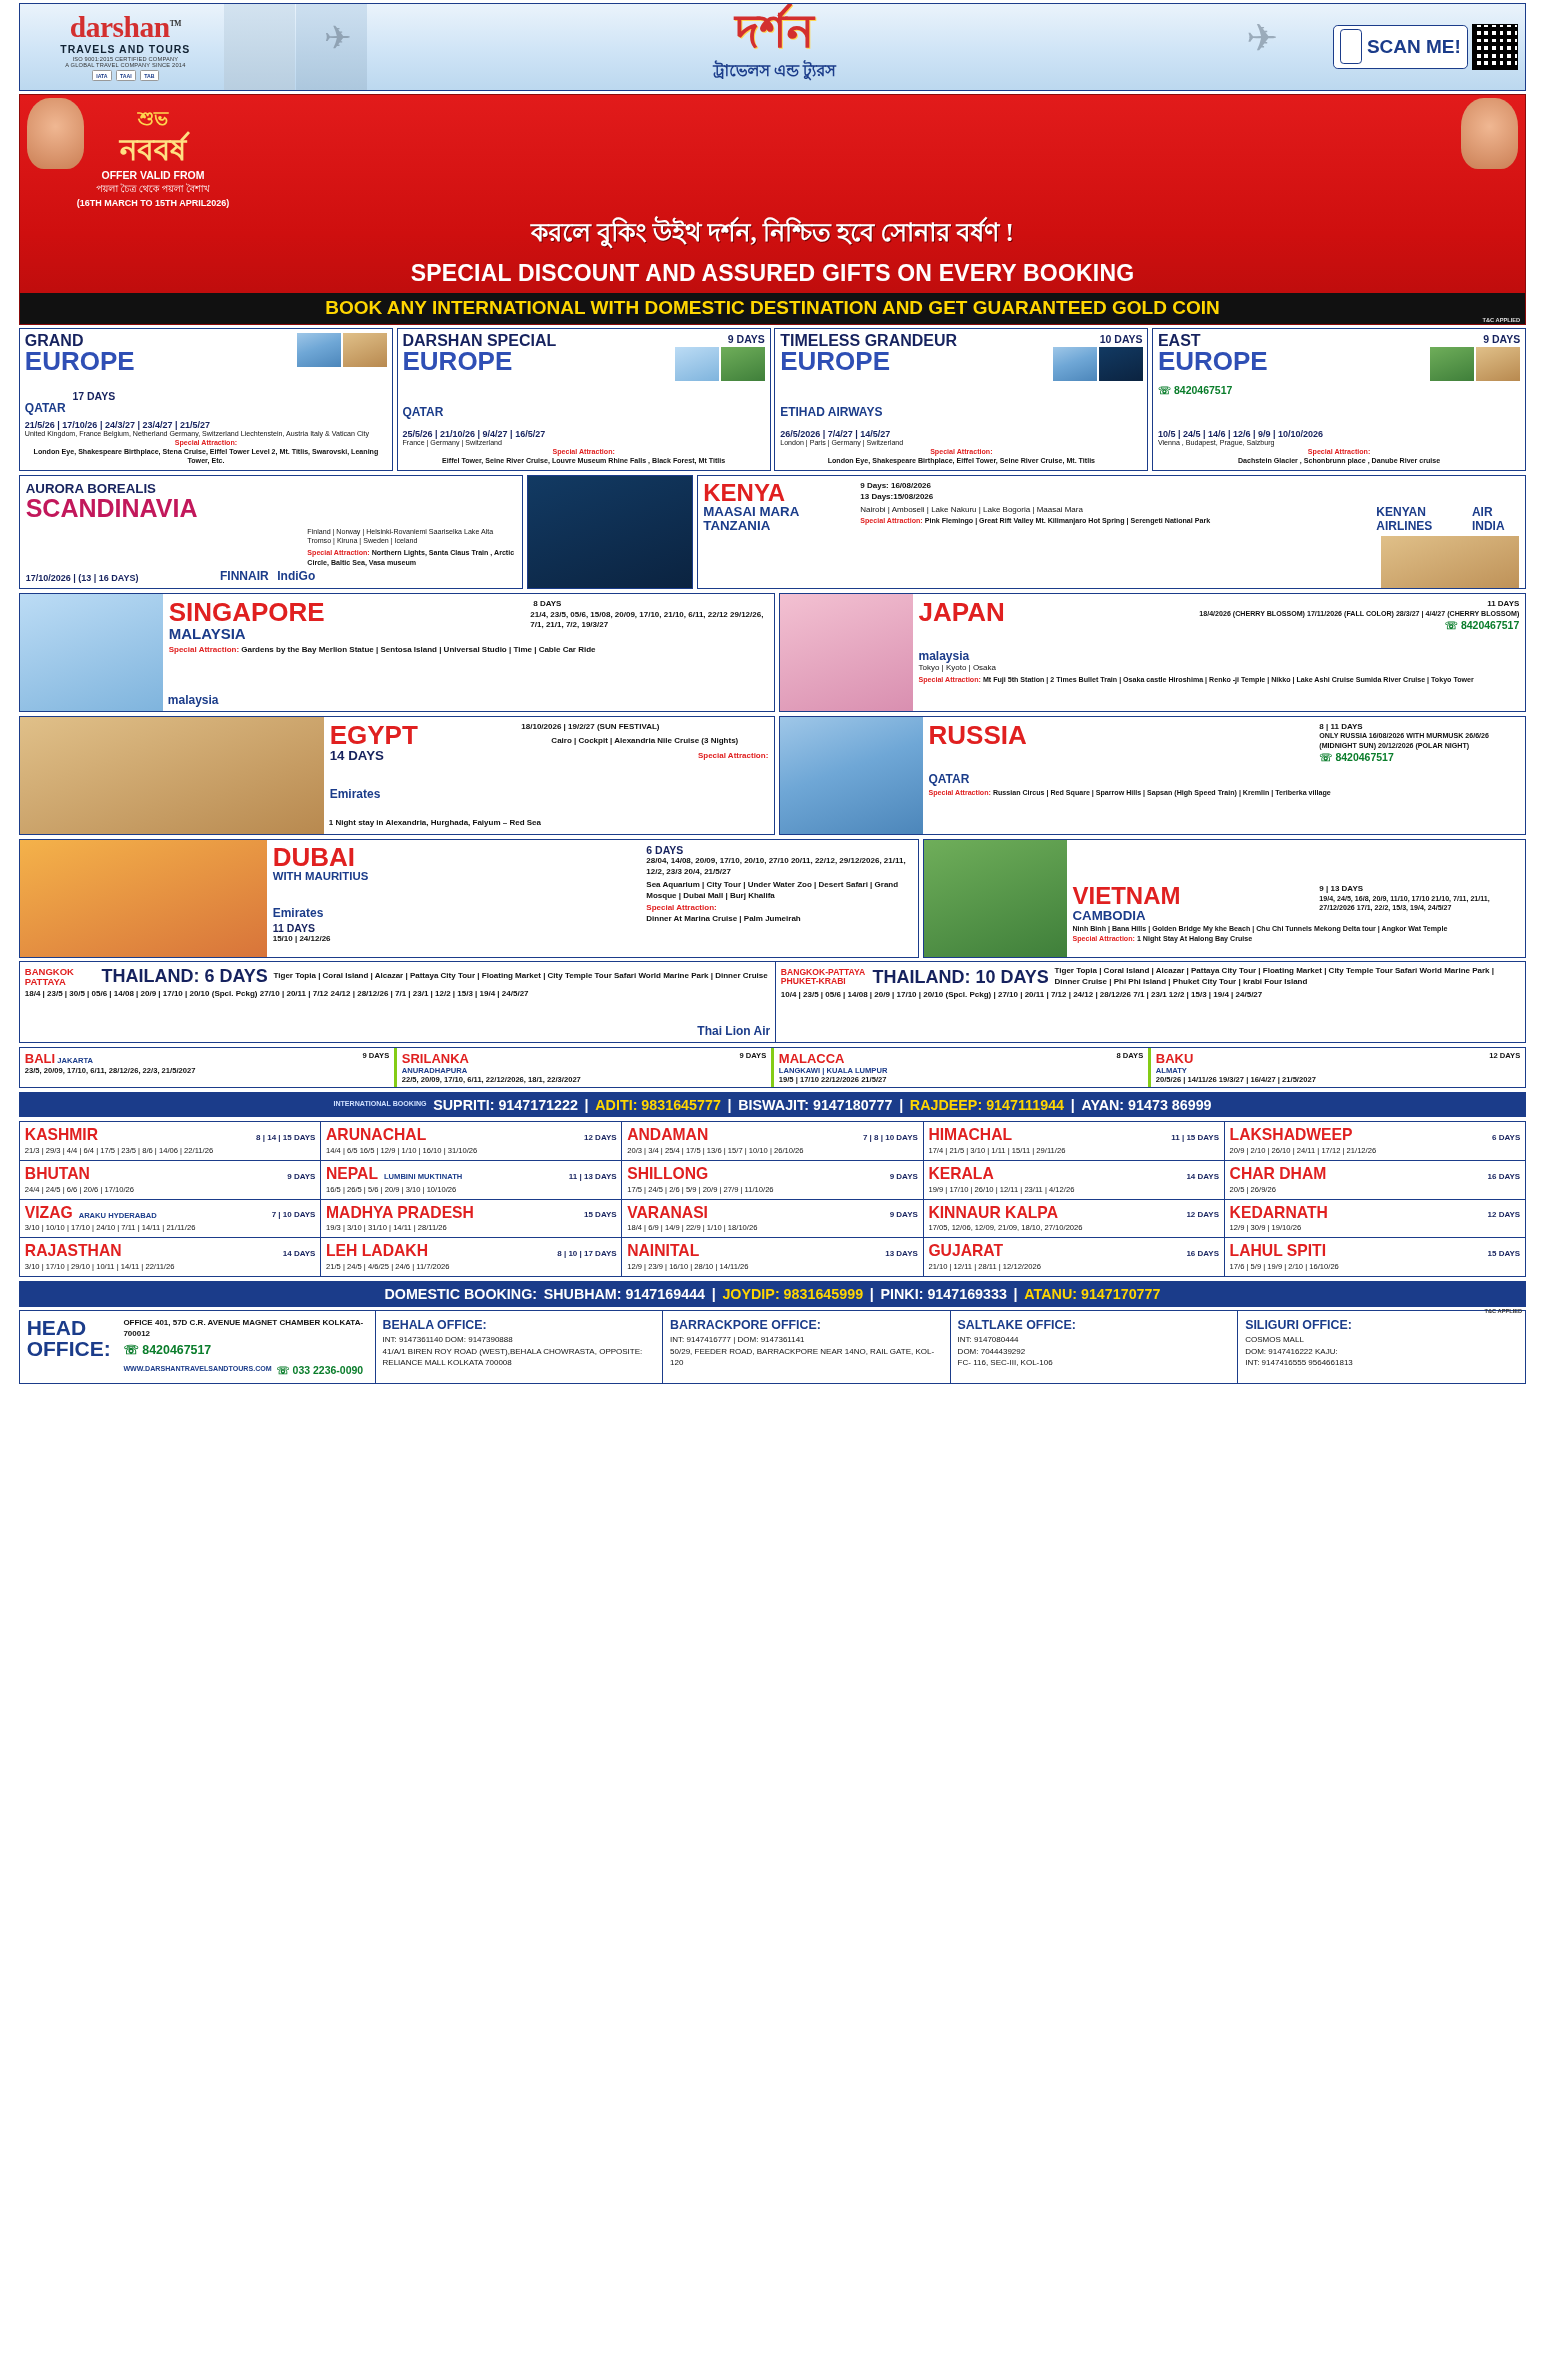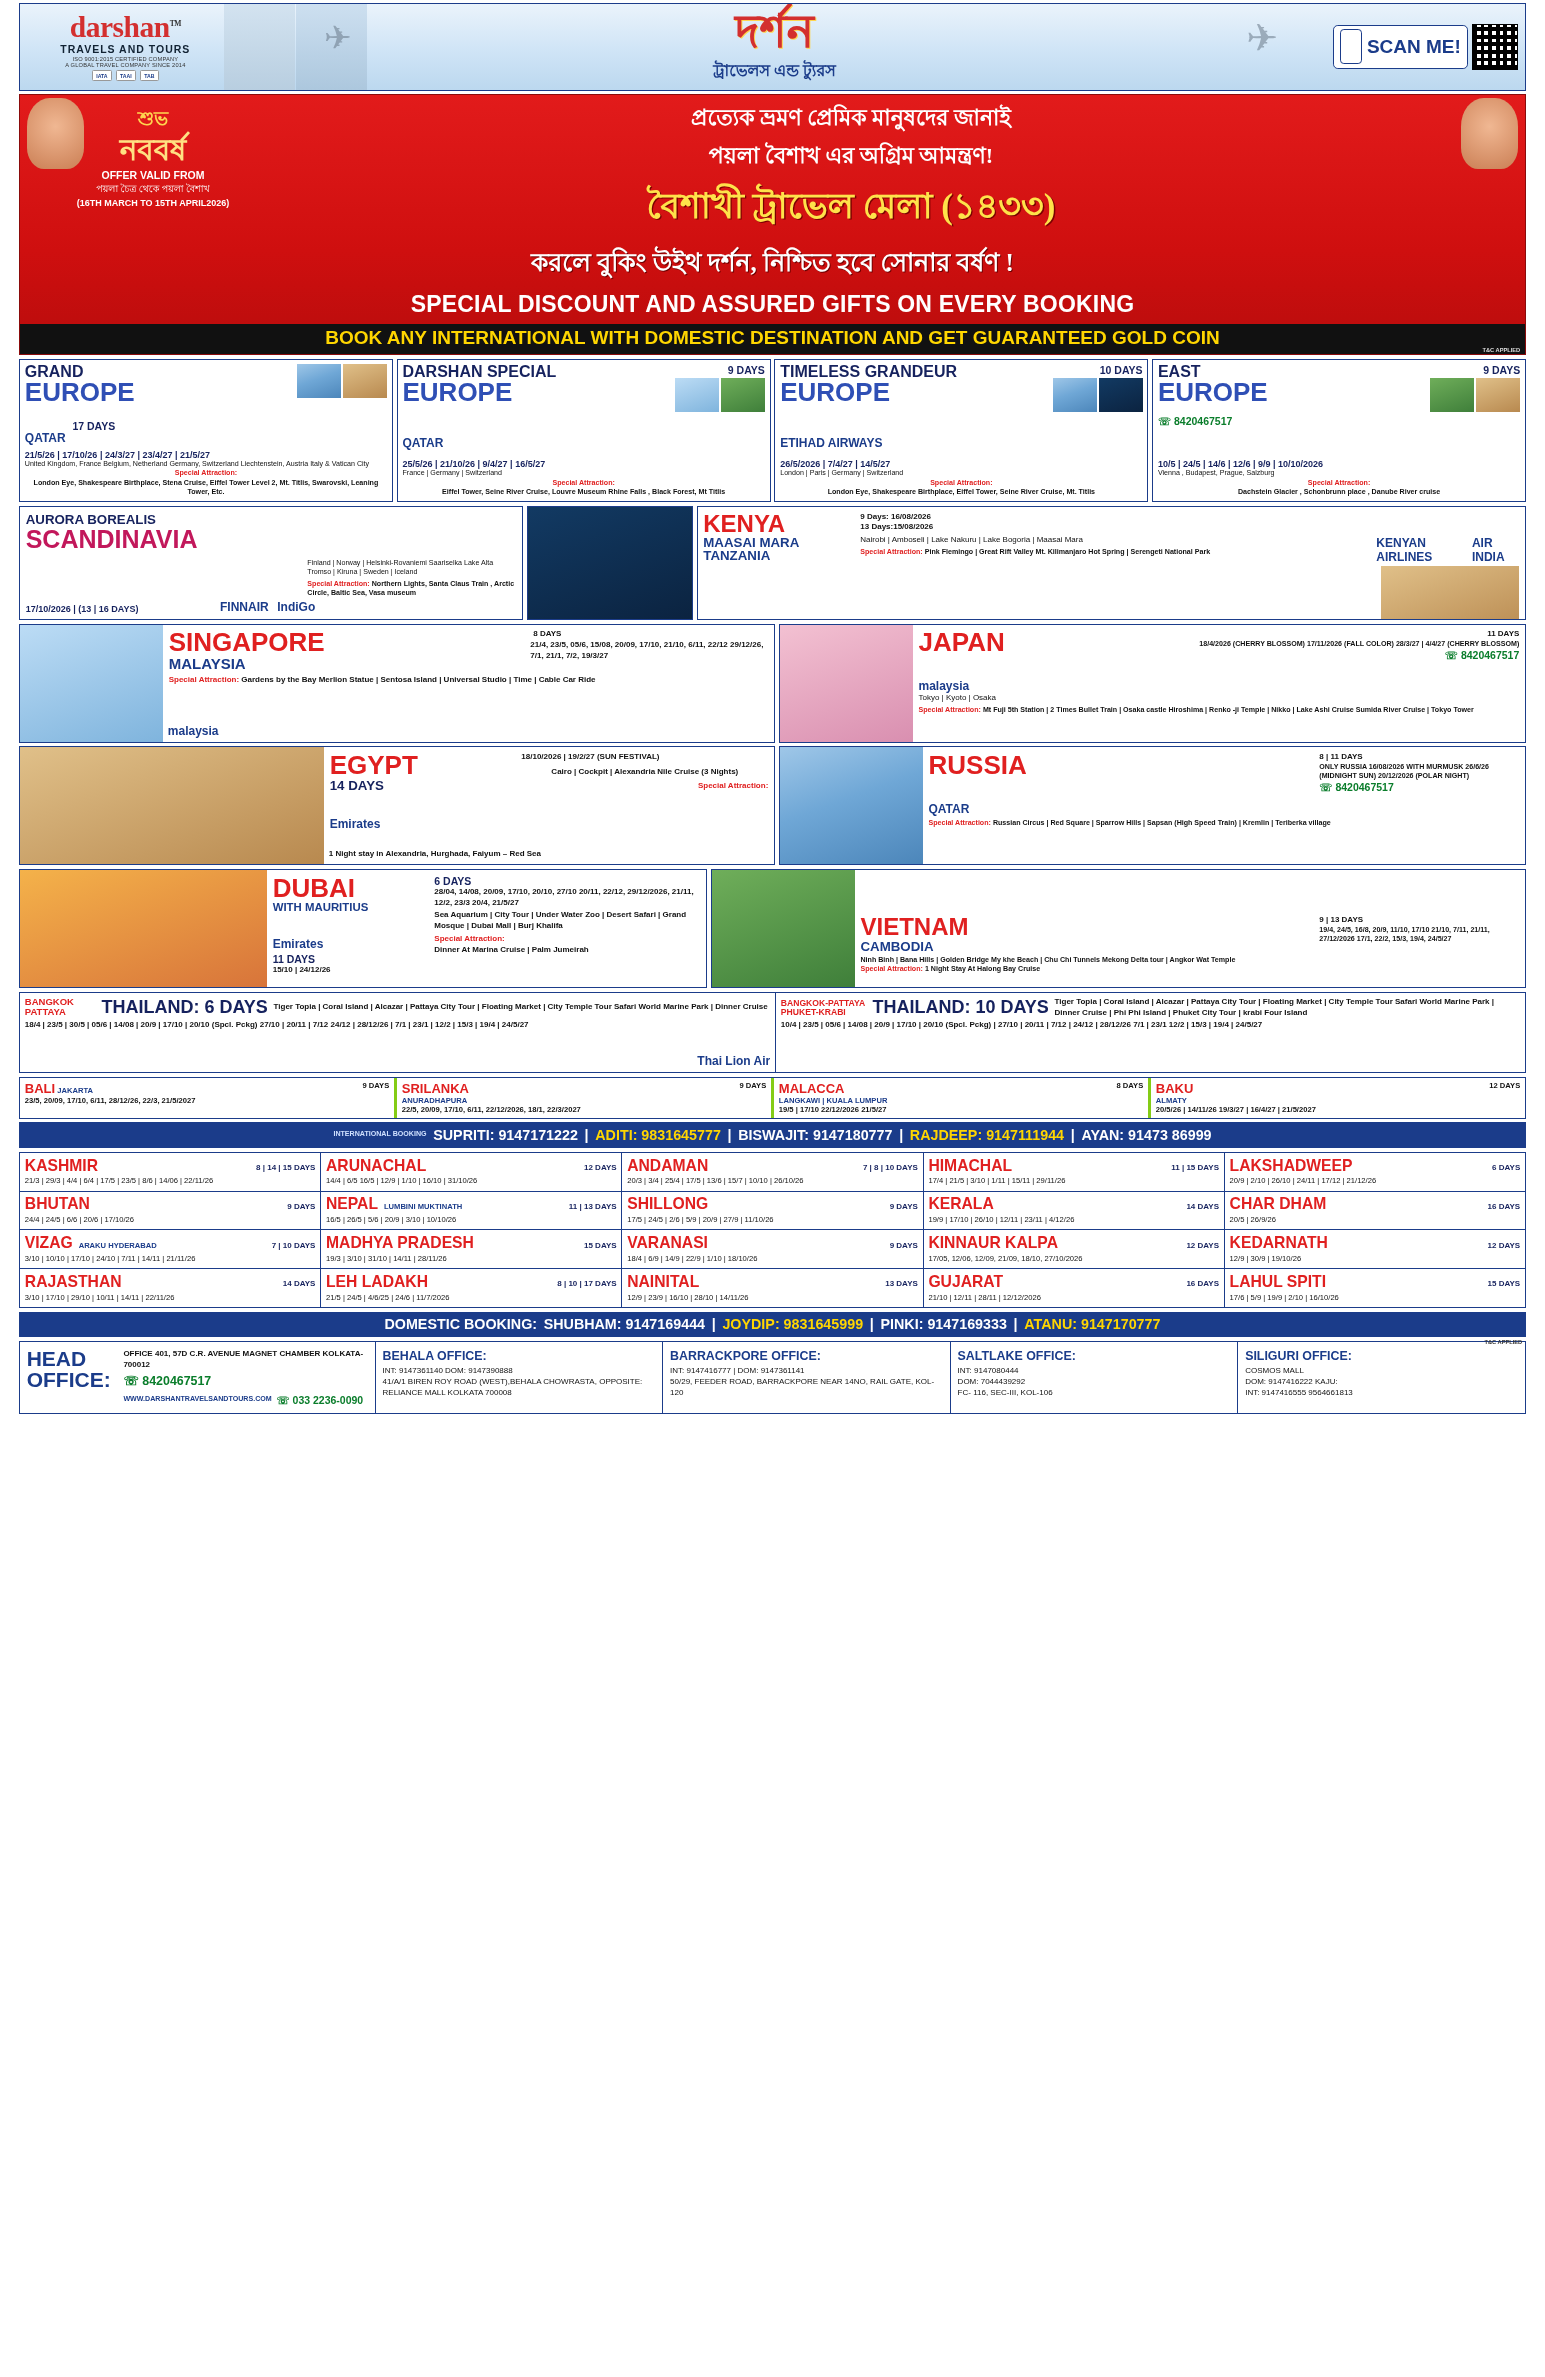--- a/index.html
+++ b/index.html
@@ -194,25 +194,20 @@
     <div class="hand" style="left:6.7px;"></div>
     <div class="hand" style="right:6.7px;"></div>
     <div class="hero-top">
       <div class="hero-left">
         <div class="hero-shubho">শুভ</div>
         <div class="hero-nabo">নববর্ষ</div>
         <div class="hero-offer">OFFER VALID FROM</div>
         <div class="hero-offer2">পয়লা চৈত্র থেকে পয়লা বৈশাখ</div>
         <div class="hero-offer3">(16TH MARCH TO 15TH  APRIL2026)</div>
       </div>
-      <div class="hero-mid">
-        <div class="hero-l1">প্রত্যেক ভ্রমণ প্রেমিক মানুষদের জানাই</div>
-        <div class="hero-l2">পয়লা বৈশাখ এর অগ্রিম আমন্ত্রণ!</div>
-        <div class="hero-big">বৈশাখী ট্রাভেল মেলা (১৪৩৩)</div>
-      </div>
       <div class="hero-right"></div>
     </div>
     <div class="hero-l3">করলে বুকিং উইথ দর্শন, নিশ্চিত হবে সোনার বর্ষণ !</div>
     <div class="hero-white">SPECIAL DISCOUNT AND ASSURED GIFTS ON EVERY BOOKING</div>
     <div class="hero-bottom">
       <span>BOOK ANY INTERNATIONAL WITH DOMESTIC DESTINATION AND GET GUARANTEED GOLD COIN</span>
       <span class="tc">T&amp;C APPLIED</span>
     </div>
   </div>
 
@@ -428,21 +423,21 @@
             <div class="phone" style="font-size:10.5px;">☏ <span>8420467517</span></div>
           </div>
         </div>
         <div class="xsmall" style="margin-top:2.9px;"><span class="attr-lbl">Special Attraction:</span>
           <span class="bold">Russian Circus | Red Square | Sparrow Hills | Sapsan (High Speed Train) | Kremlin | Teriberka village</span></div>
       </div>
     </div>
   </div>
 
   <div class="row">
-    <div class="card" style="width:688px; height:119px; display:flex;">
+    <div class="card" style="width:900px; height:119px; display:flex;">
       <div class="photo sunset" style="width:247px;"></div>
       <div style="flex:1; padding:4.8px 5.7px; position:relative;">
         <div style="display:flex; justify-content:space-between;">
           <div>
             <div style="font-size:26px; font-weight:bold; color:#e02020; line-height:1;">DUBAI</div>
             <div style="font-size:11.4px; font-weight:bold; color:#1b3c8a;">WITH MAURITIUS</div>
             <div class="airline">Emirates</div>
             <div style="font-size:10.5px; font-weight:bold; color:#16225e; margin-top:1.9px;">11 DAYS</div>
             <div class="small bold">15/10 | 24/12/26</div>
           </div>

